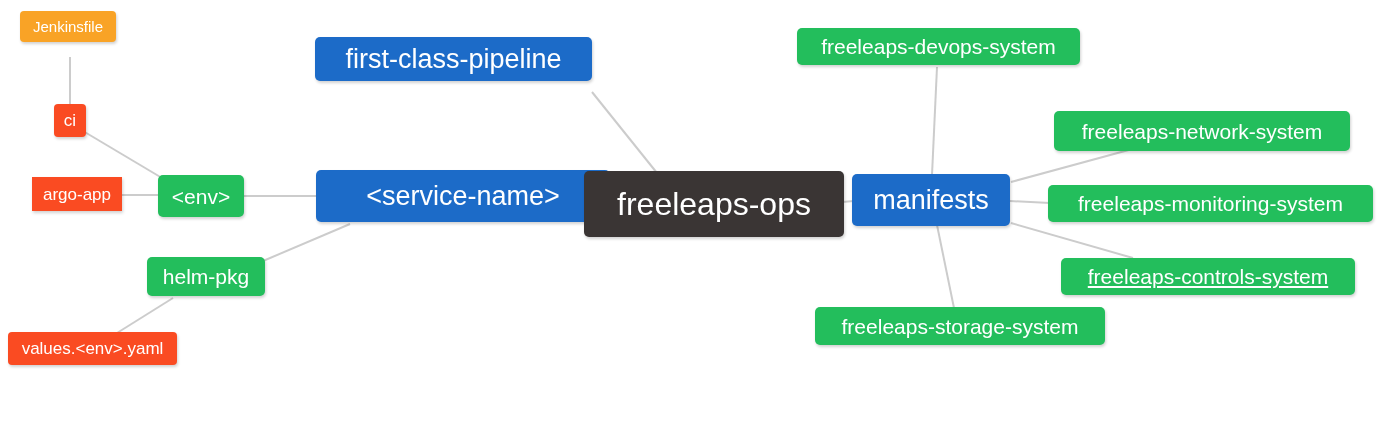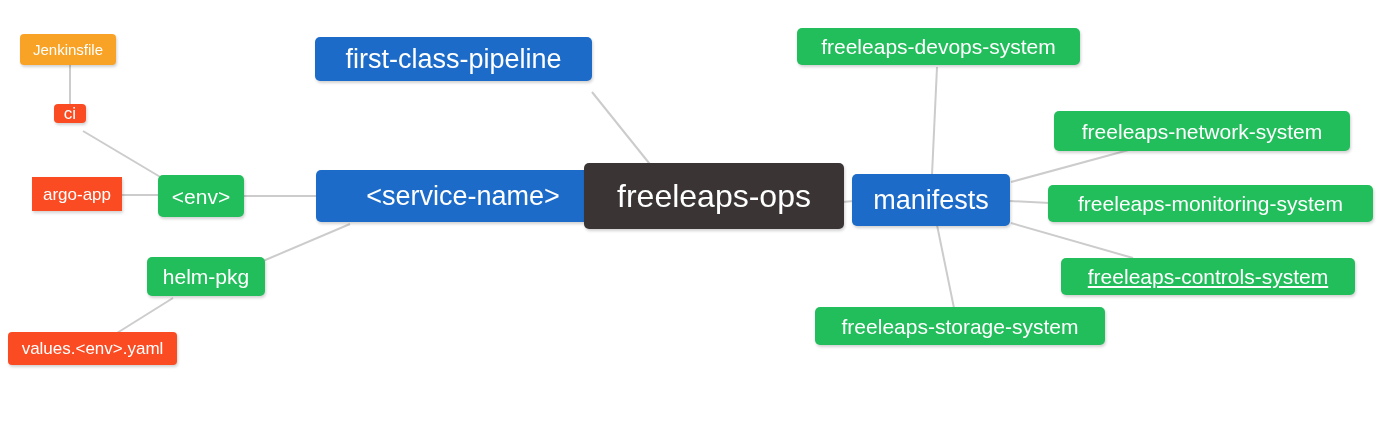--- a/index.html
+++ b/index.html
@@ -30,29 +30,29 @@
     cursor: pointer;
     line-height: 1;
   }
   .node.root   { background: #3A3534; }
   .node.branch { background: #1C6BC8; }
   .node.leaf   { background: #23BE5C; }
   .node.file   { background: #FA4B22; }
   .node.jfile  { background: #F9A326; }
 
   
-  #n-jenkinsfile   { left: 20px;   top: 34px;  width: 96px;  height: 31px; font-size: 15px; border-radius: 4px; }
-  #n-ci            { left: 54px;   top: 104px; width: 32px;  height: 19px; font-size: 17px; border-radius: 4px; }
+  #n-jenkinsfile   { left: 20px;   top: 11px;  width: 96px;  height: 31px; font-size: 15px; border-radius: 4px; }
+  #n-ci            { left: 54px;   top: 104px; width: 32px;  height: 33px; font-size: 17px; border-radius: 4px; }
   #n-argo-app      { left: 32px;   top: 177px; width: 90px;  height: 34px; font-size: 17px; border-radius: 0; }
   #n-env           { left: 158px;  top: 175px; width: 86px;  height: 42px; font-size: 21px; }
   #n-helm-pkg      { left: 147px;  top: 257px; width: 118px; height: 39px; font-size: 21px; }
   #n-values        { left: 8px;    top: 332px; width: 169px; height: 33px; font-size: 17px; border-radius: 4px; }
   #n-pipeline      { left: 315px;  top: 37px;  width: 277px; height: 44px; font-size: 27px; }
   #n-service-name  { left: 316px;  top: 170px; width: 294px; height: 52px; font-size: 27px; }
-  #n-ops           { left: 584px;  top: 163px; width: 260px; height: 66px; font-size: 32px; }
+  #n-ops           { left: 584px;  top: 171px; width: 260px; height: 66px; font-size: 32px; }
   #n-manifests     { left: 852px;  top: 174px; width: 158px; height: 52px; font-size: 27px; }
   #n-devops        { left: 797px;  top: 28px;  width: 283px; height: 37px; font-size: 21px; }
   #n-network       { left: 1054px; top: 111px; width: 296px; height: 40px; font-size: 21px; }
   #n-monitoring    { left: 1048px; top: 185px; width: 325px; height: 37px; font-size: 21px; }
   #n-controls     { left: 1061px; top: 258px; width: 294px; height: 37px; font-size: 21px; text-decoration: underline; }
   #n-storage       { left: 815px;  top: 307px; width: 290px; height: 38px; font-size: 21px; }
 </style>
 </head>
 <body>
 

